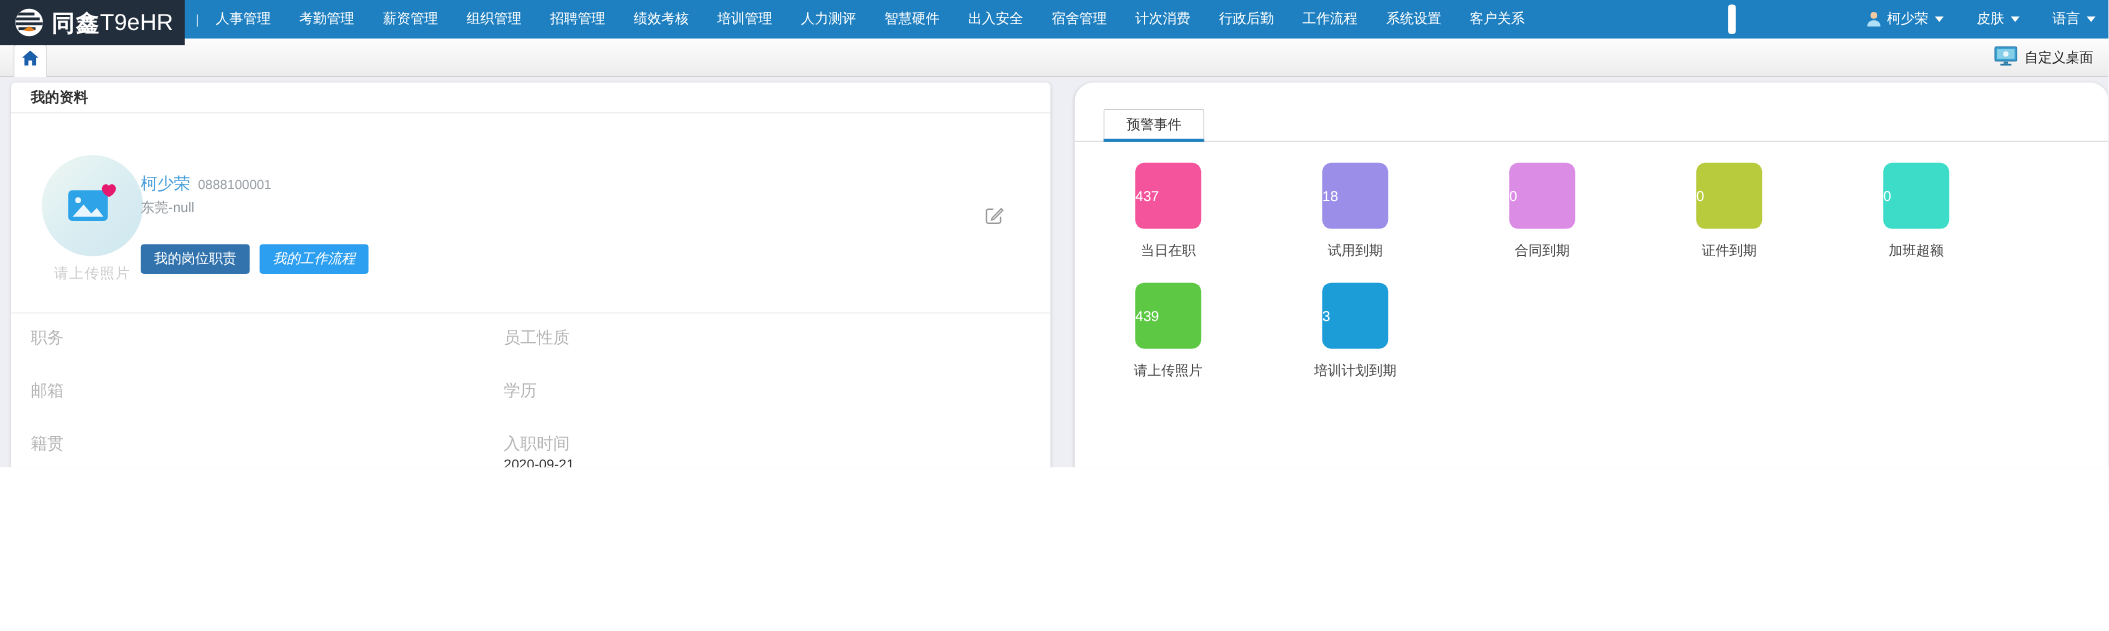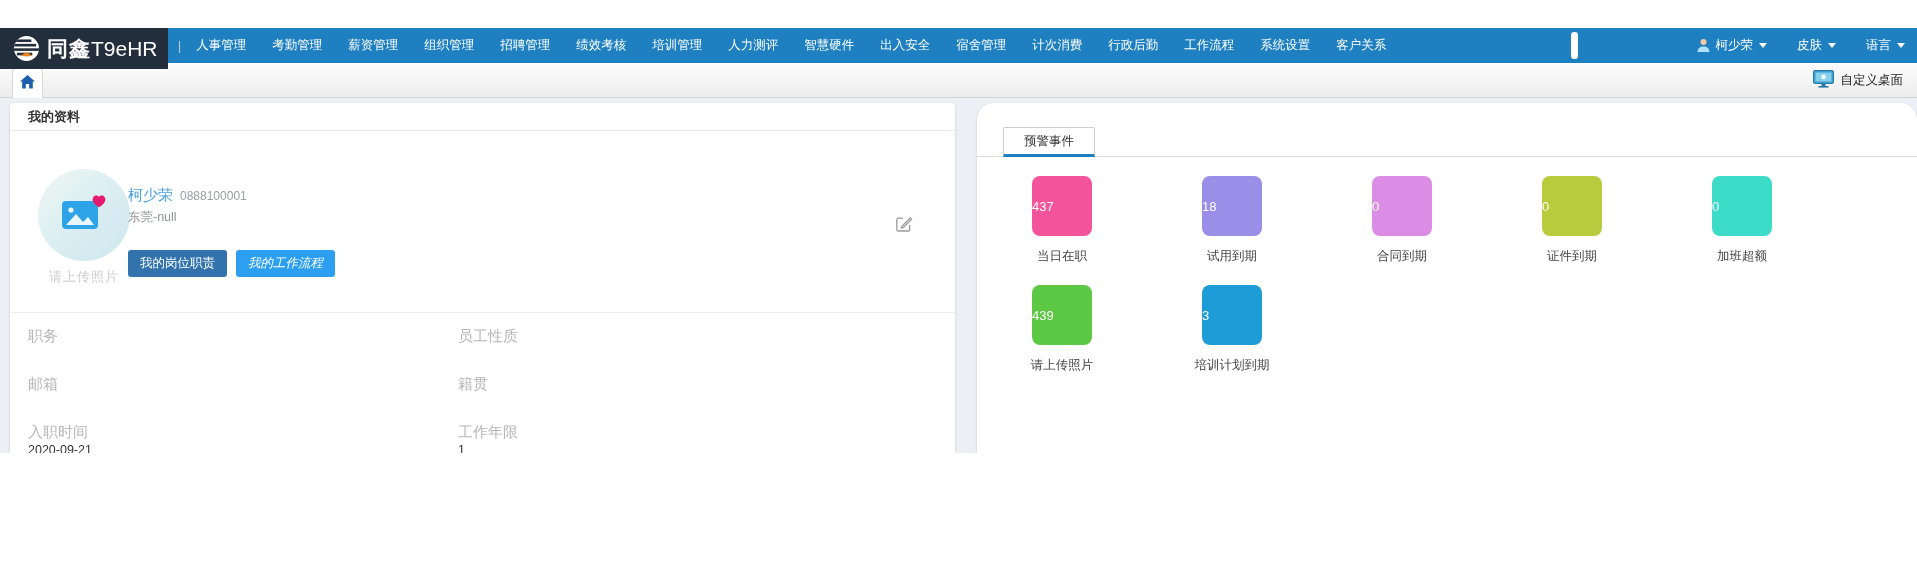--- a/index.html
+++ b/index.html
@@ -1,18 +1,18 @@
 <!DOCTYPE html>
 <html><head>
 <meta charset="utf-8">
 <style>
   * { box-sizing: border-box; }
   html,body { margin:0; padding:0; }
   body { font-family: "Liberation Sans", "DejaVu Sans", sans-serif; background:#fff; }
-  .app { position:relative; width:1917px; height:425px; background:#EDEFF4; overflow:hidden;margin-top:28px; }
+  .app { position:relative; width:1917px; height:425px; background:#EDEFF4; overflow:hidden; }
 
   
   .navbar { position:absolute; top:0; left:0; width:1917px; height:35px; background:#1F80C1; z-index:5; }
   .brand { position:absolute; top:0; left:0; width:168px; height:41px; background:#232E3C;
            display:flex; align-items:center; padding-left:13px; z-index:6; }
   .brand-mark { flex:0 0 auto; margin-right:7px; display:flex; }
   .brand-cn { color:#fff; font-size:21px; font-weight:bold; letter-spacing:1px; }
   .brand-en { color:#fff; font-size:21px; font-weight:400; }
   .nav-items { position:absolute; left:176px; top:0; height:35px; display:flex; align-items:center; }
   .nav-item { color:#fff; font-size:12.5px; padding:0 13px; line-height:35px; white-space:nowrap; cursor:pointer; }
@@ -221,20 +221,24 @@
           <div class="field-label">员工性质</div>
           <div class="field-value"></div>
         </div>
 
 
         <div class="field">
           <div class="field-label">邮箱</div>
           <div class="field-value"></div>
         </div>
 
+        <div class="field">
+          <div class="field-label">学历</div>
+          <div class="field-value"></div>
+        </div>
 
         <div class="field">
           <div class="field-label">籍贯</div>
           <div class="field-value"></div>
         </div>
 
         <div class="field">
           <div class="field-label">入职时间</div>
           <div class="field-value">2020-09-21</div>
         </div>

